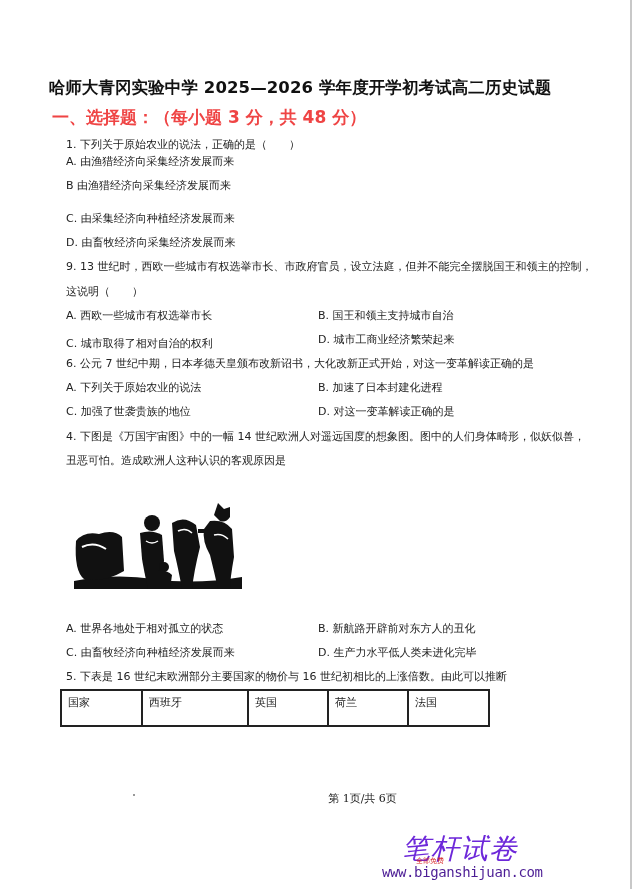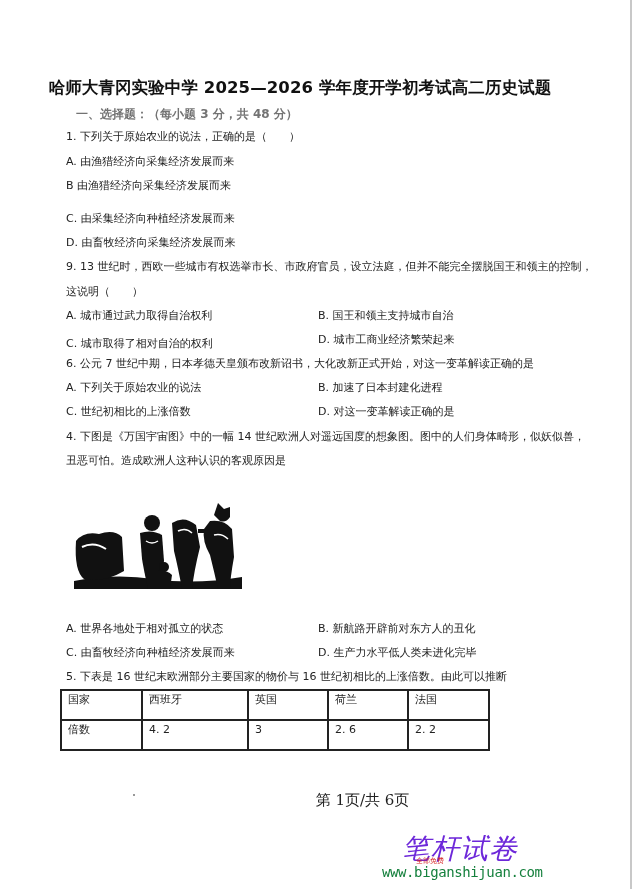--- a/index.html
+++ b/index.html
@@ -6,68 +6,68 @@
   body {
     width: 633px; height: 889px; background: #ffffff; position: relative; overflow: hidden;
     font-family: "DejaVu Sans", "Liberation Sans", sans-serif; color: #222;
   }
   .page-border { position: absolute; left: 630px; top: 0; width: 2px; height: 889px; background: #c8c8c8; }
   .title {
     position: absolute; left: 0; width: 600px; top: 77px; text-align: center;
     font-size: 16.5px; font-weight: bold; color: #111; letter-spacing: 0.1px; white-space: nowrap;
   }
   .section {
-    position: absolute; left: 76px; top: 106px; font-size: 12px; font-weight: bold; color: #737373; white-space: nowrap;
+    position: absolute; left: 52px; top: 106px; font-size: 17px; font-weight: bold; color: #ef4444; white-space: nowrap;
   }
   .line {
     position: absolute; font-size: 11px; color: #222; white-space: nowrap; line-height: 14px;
   }
   .figure { position: absolute; left: 74px; top: 501px; width: 168px; height: 92px; }
   table.price {
     position: absolute; left: 60px; top: 689px; border-collapse: collapse;
     font-size: 11px; color: #222;
   }
   table.price td {
-    border: 2px solid #222; height: 30px; padding: 0 0 12px 6px; vertical-align: middle; box-sizing: border-box;
+    border: 2px solid #222; height: 36px; padding: 0 0 12px 6px; vertical-align: middle; box-sizing: border-box;
   }
   .footer-dot { position: absolute; left: 133px; top: 794px; width: 2px; height: 2px; background: #999; }
-  .footer { position: absolute; left: 0; width: 633px; top: 791px; text-align: center; font-size: 15px;
+  .footer { position: absolute; left: 0; width: 633px; top: 791px; text-align: center; font-size: 11px;
     font-family: "DejaVu Serif", "Liberation Serif", serif; color: #222; }
   .footer span { margin-left: 92px; }
   .wm-brand { position: absolute; left: 402px; top: 830px; font-size: 28px; color: #6d28d9; letter-spacing: 1px;
     font-family: "DejaVu Sans", sans-serif; white-space: nowrap; font-style: italic; }
   .wm-free { position: absolute; left: 384px; top: 856px; font-size: 7px; color: #d42020; font-weight: normal; white-space: nowrap; margin-left: 32px; }
-  .wm-url { position: absolute; left: 382px; top: 864px; font-size: 14px; color: #15803d;
+  .wm-url { position: absolute; left: 382px; top: 864px; font-size: 14px; color: #4c1d95;
     font-family: "DejaVu Sans Mono", "Liberation Mono", monospace; white-space: nowrap; letter-spacing: -0.4px; }
 </style>
 </head>
 <body>
 
 <div class="page-border"></div>
 
 <div class="title">哈师大青冈实验中学 2025—2026 学年度开学初考试高二历史试题</div>
 <div class="section">一、选择题：（每小题 3 分，共 48 分）</div>
 
-<div class="line" style="left:66px;top:130px">1. 下列关于原始农业的说法，正确的是（　　）</div>
+<div class="line" style="left:66px;top:138px">1. 下列关于原始农业的说法，正确的是（　　）</div>
 <div class="line" style="left:66px;top:155px">A. 由渔猎经济向采集经济发展而来</div>
 <div class="line" style="left:66px;top:179px">B  由渔猎经济向采集经济发展而来</div>
 <div class="line" style="left:66px;top:212px">C. 由采集经济向种植经济发展而来</div>
 <div class="line" style="left:66px;top:236px">D. 由畜牧经济向采集经济发展而来</div>
 
 <div class="line" style="left:66px;top:260px">9. 13 世纪时，西欧一些城市有权选举市长、市政府官员，设立法庭，但并不能完全摆脱国王和领主的控制，</div>
 <div class="line" style="left:66px;top:285px">这说明（　　）</div>
-<div class="line" style="left:66px;top:309px">A. 城市通过武力取得自治权利</div>
+<div class="line" style="left:66px;top:309px">A. 西欧一些城市有权选举市长</div>
 <div class="line" style="left:318px;top:309px">B. 国王和领主支持城市自治</div>
 <div class="line" style="left:66px;top:337px">C. 城市取得了相对自治的权利</div>
 <div class="line" style="left:318px;top:333px">D. 城市工商业经济繁荣起来</div>
 
 <div class="line" style="left:66px;top:357px">6. 公元 7 世纪中期，日本孝德天皇颁布改新诏书，大化改新正式开始，对这一变革解读正确的是</div>
 <div class="line" style="left:66px;top:381px">A. 下列关于原始农业的说法</div>
 <div class="line" style="left:318px;top:381px">B. 加速了日本封建化进程</div>
-<div class="line" style="left:66px;top:405px">C. 世纪初相比的上涨倍数</div>
+<div class="line" style="left:66px;top:405px">C. 加强了世袭贵族的地位</div>
 <div class="line" style="left:318px;top:405px">D. 对这一变革解读正确的是</div>
 
 <div class="line" style="left:66px;top:430px">4. 下图是《万国宇宙图》中的一幅 14 世纪欧洲人对遥远国度的想象图。图中的人们身体畸形，似妖似兽，</div>
 <div class="line" style="left:66px;top:454px">丑恶可怕。造成欧洲人这种认识的客观原因是</div>
 
 <div class="figure">
   <svg width="168" height="92" viewBox="0 0 168 92" xmlns="http://www.w3.org/2000/svg">
 
     <path d="M0 80 Q40 72 80 78 T168 76 L168 88 L0 88 Z" fill="#111"></path>
 
@@ -100,27 +100,20 @@
 
 <table class="price">
   <tbody>
       <tr>
     <td style="width:81px">国家</td>
     <td style="width:106px">西班牙</td>
     <td style="width:80px">英国</td>
     <td style="width:80px">荷兰</td>
     <td style="width:81px">法国</td>
   </tr>
-  <tr>
-    <td>倍数</td>
-    <td>4. 2</td>
-    <td>3</td>
-    <td>2. 6</td>
-    <td>2. 2</td>
-  </tr>
 </tbody>
   </table>
 
 <div class="footer-dot"></div>
 <div class="footer"><span>第 1页/共 6页</span></div>
 
 <div class="wm-brand">笔杆试卷</div>
 <div class="wm-free">全部免费</div>
 <div class="wm-url">www.biganshijuan.com</div>
 

